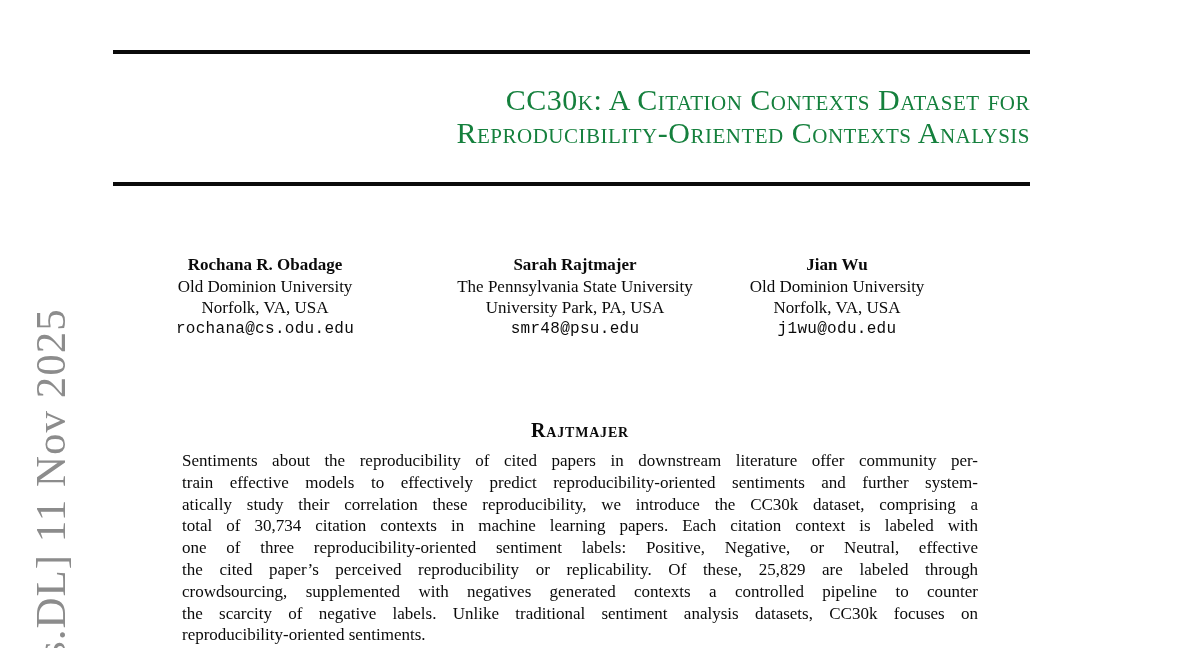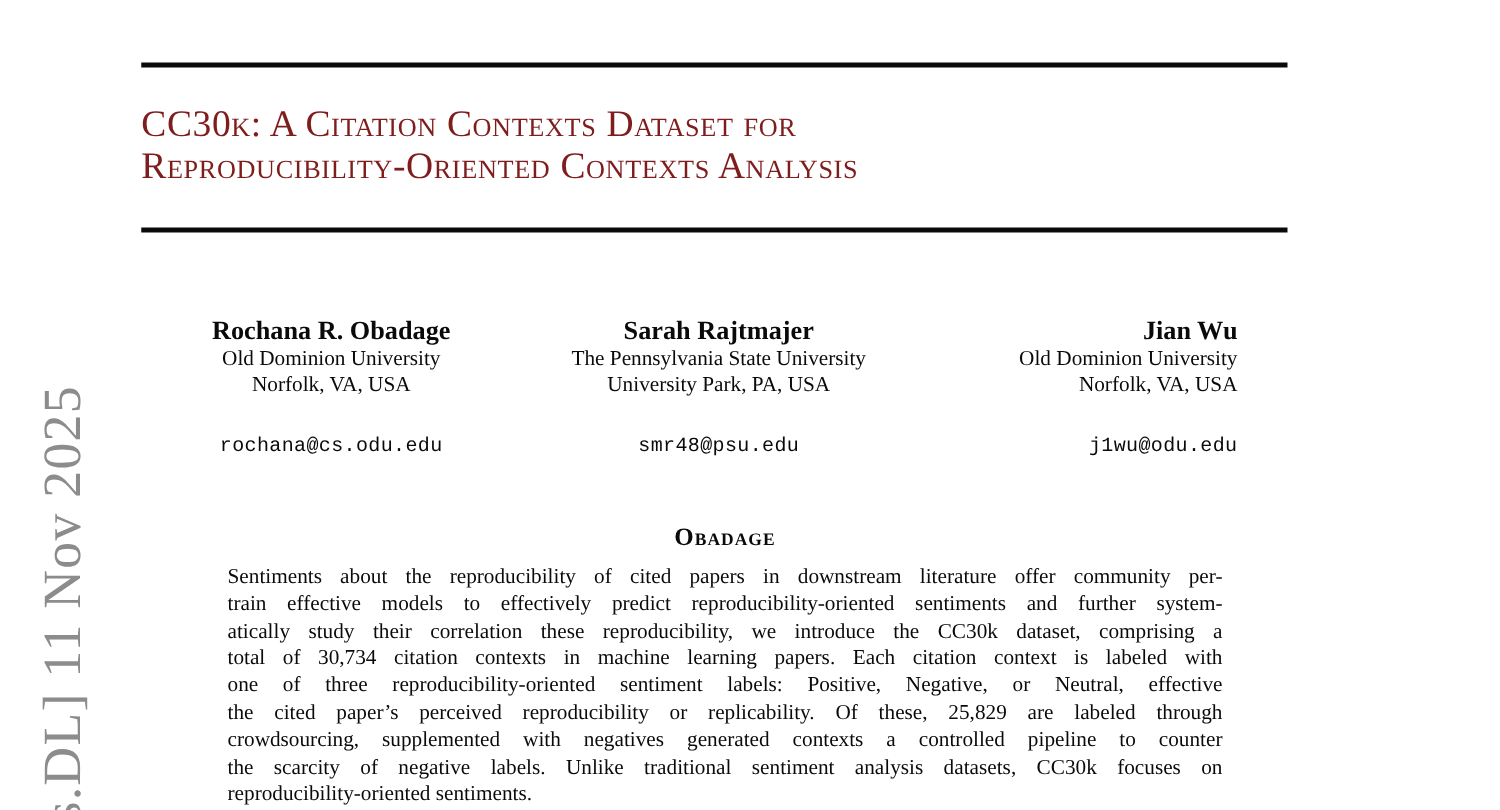--- a/index.html
+++ b/index.html
@@ -35,45 +35,44 @@
     background: #0a0a0a;
   }
   .rule-top { top: 50px; }
   .rule-bottom { top: 182px; }
 
   .paper-title {
     position: absolute;
     left: 113px;
     top: 83px;
     width: 917px;
-    text-align: left;
+    text-align: right;
     font-variant: small-caps;
     font-size: 30px;
     line-height: 33px;
     letter-spacing: 0.5px;
-    color: #7f1d1d;
+    color: #15803d;
   }
 
   .authors-row { position: absolute; top: 254px; left: 0; width: 1200px; }
   .author-block {
     position: absolute;
     top: 0;
     text-align: center;
     font-size: 17px;
     line-height: 21.5px;
   }
   .author-col-1 { left: 140px; width: 250px; }
   .author-col-2 { left: 415px; width: 320px; }
-  .author-col-3 { left: 750px; width: 240px; text-align: right; }
-  .author-name { font-weight: bold; font-size: 21px; }
+  .author-col-3 { left: 717px; width: 240px; }
+  .author-name { font-weight: bold; font-size: 17px; }
   .author-email {
     font-family: "Liberation Mono", "DejaVu Sans Mono", monospace;
     font-size: 16px;
     letter-spacing: 0.3px;
-    margin-top: 28px;
   }
 
   .abstract-heading {
     position: absolute;
     left: 182px;
     top: 419px;
     width: 796px;
     text-align: center;
     font-weight: bold;
     font-variant: small-caps;
@@ -132,21 +131,21 @@
 
     <div class="author-block author-col-3">
       <div class="author-name">Jian Wu</div>
       <div class="author-affiliation">Old Dominion University</div>
       <div class="author-location">Norfolk, VA, USA</div>
       <div class="author-email">j1wu@odu.edu</div>
     </div>
 
   </div>
 
-  <div class="abstract-heading">Obadage</div>
+  <div class="abstract-heading">Rajtmajer</div>
 
   <div class="abstract-body">
     <div class="abstract-line">Sentiments about the reproducibility of cited papers in downstream literature offer community per-</div>
     <div class="abstract-line">train effective models to effectively predict reproducibility-oriented sentiments and further system-</div>
     <div class="abstract-line">atically study their correlation these reproducibility, we introduce the CC30k dataset, comprising a</div>
     <div class="abstract-line">total of 30,734 citation contexts in machine learning papers. Each citation context is labeled with</div>
     <div class="abstract-line">one of three reproducibility-oriented sentiment labels: Positive, Negative, or Neutral, effective</div>
     <div class="abstract-line">the cited paper’s perceived reproducibility or replicability. Of these, 25,829 are labeled through</div>
     <div class="abstract-line">crowdsourcing, supplemented with negatives generated contexts a controlled pipeline to counter</div>
     <div class="abstract-line">the scarcity of negative labels. Unlike traditional sentiment analysis datasets, CC30k focuses on</div>

